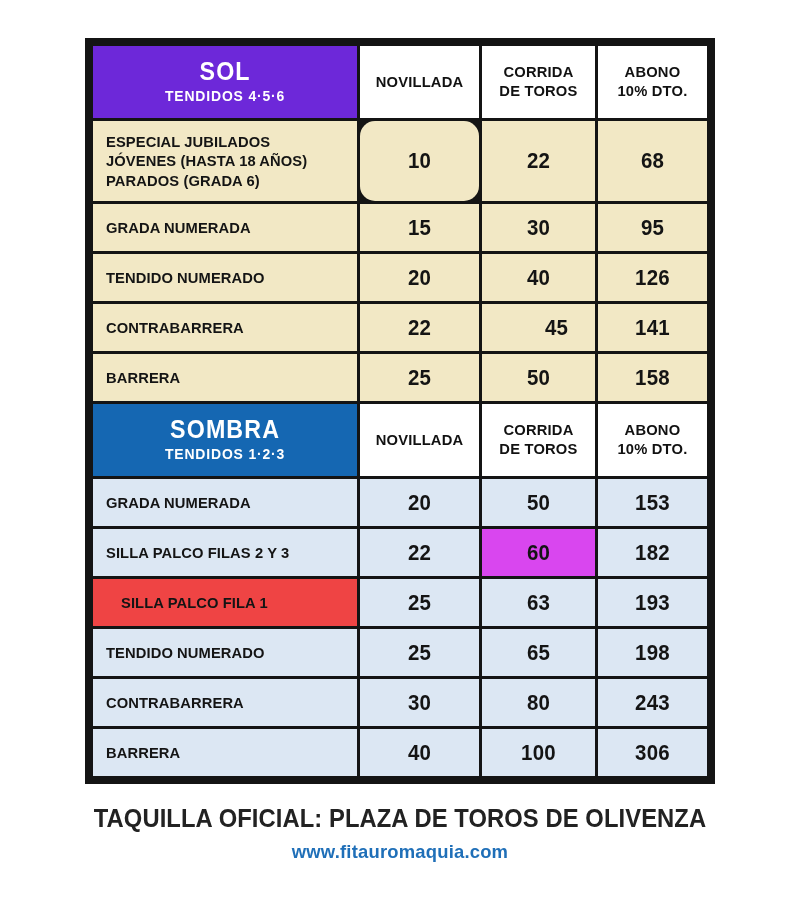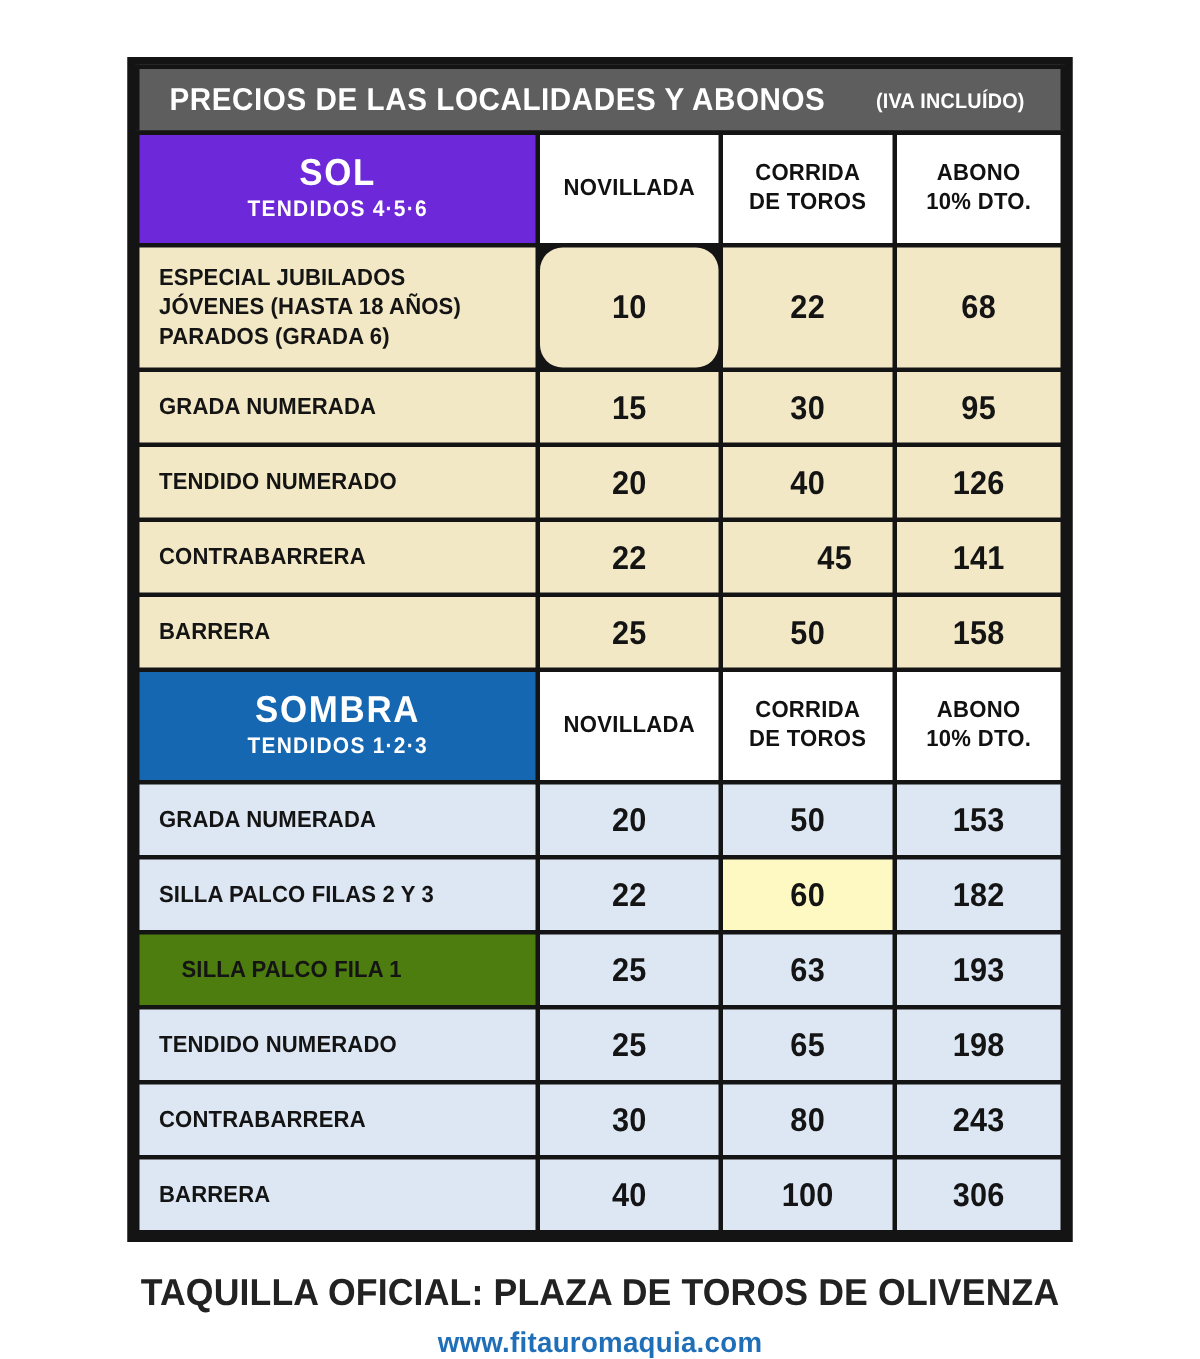--- a/index.html
+++ b/index.html
@@ -170,24 +170,20 @@
     transform: scaleX(0.97);
   }
 </style>
 </head>
 <body>
 
 <div class="poster">
 
   <div class="table-frame">
 
-    <div class="title-bar">
-      <div class="title-main">PRECIOS DE LAS LOCALIDADES Y ABONOS</div>
-      <div class="title-sub">(IVA INCLUÍDO)</div>
-    </div>
 
     <table class="tbl">
       <tbody id="tbody">
           <tr>
             <td class="sec-head sol c-label" style="background: #6d28d9;">
               <span class="sec-title">SOL</span>
               <span class="sec-sub">TENDIDOS 4·5·6</span>
             </td>
             <td class="col-head c-nov">
               <span>NOVILLADA</span>
@@ -304,29 +300,29 @@
               <span>153</span>
             </td>
           </tr>
           <tr class="row-sombra">
             <td class="cell-label c-label" style="background: rgb(220, 231, 243);">
               <span>SILLA PALCO FILAS 2 Y 3</span>
             </td>
             <td class="cell-val c-nov" style="background: rgb(220, 231, 243);">
               <span>22</span>
             </td>
-            <td class="cell-val c-cor" style="background: #fef9c3;">
+            <td class="cell-val c-cor" style="background: #d946ef;">
               <span>60</span>
             </td>
             <td class="cell-val c-abo" style="background: rgb(220, 231, 243);">
               <span>182</span>
             </td>
           </tr>
           <tr class="row-sombra">
-            <td class="cell-label c-label" style="background: #4d7c0f; padding-left: 28px;">
+            <td class="cell-label c-label" style="background: #ef4444; padding-left: 28px;">
               <span>SILLA PALCO FILA 1</span>
             </td>
             <td class="cell-val c-nov" style="background: rgb(220, 231, 243);">
               <span>25</span>
             </td>
             <td class="cell-val c-cor" style="background: rgb(220, 231, 243);">
               <span>63</span>
             </td>
             <td class="cell-val c-abo" style="background: rgb(220, 231, 243);">
               <span>193</span>

